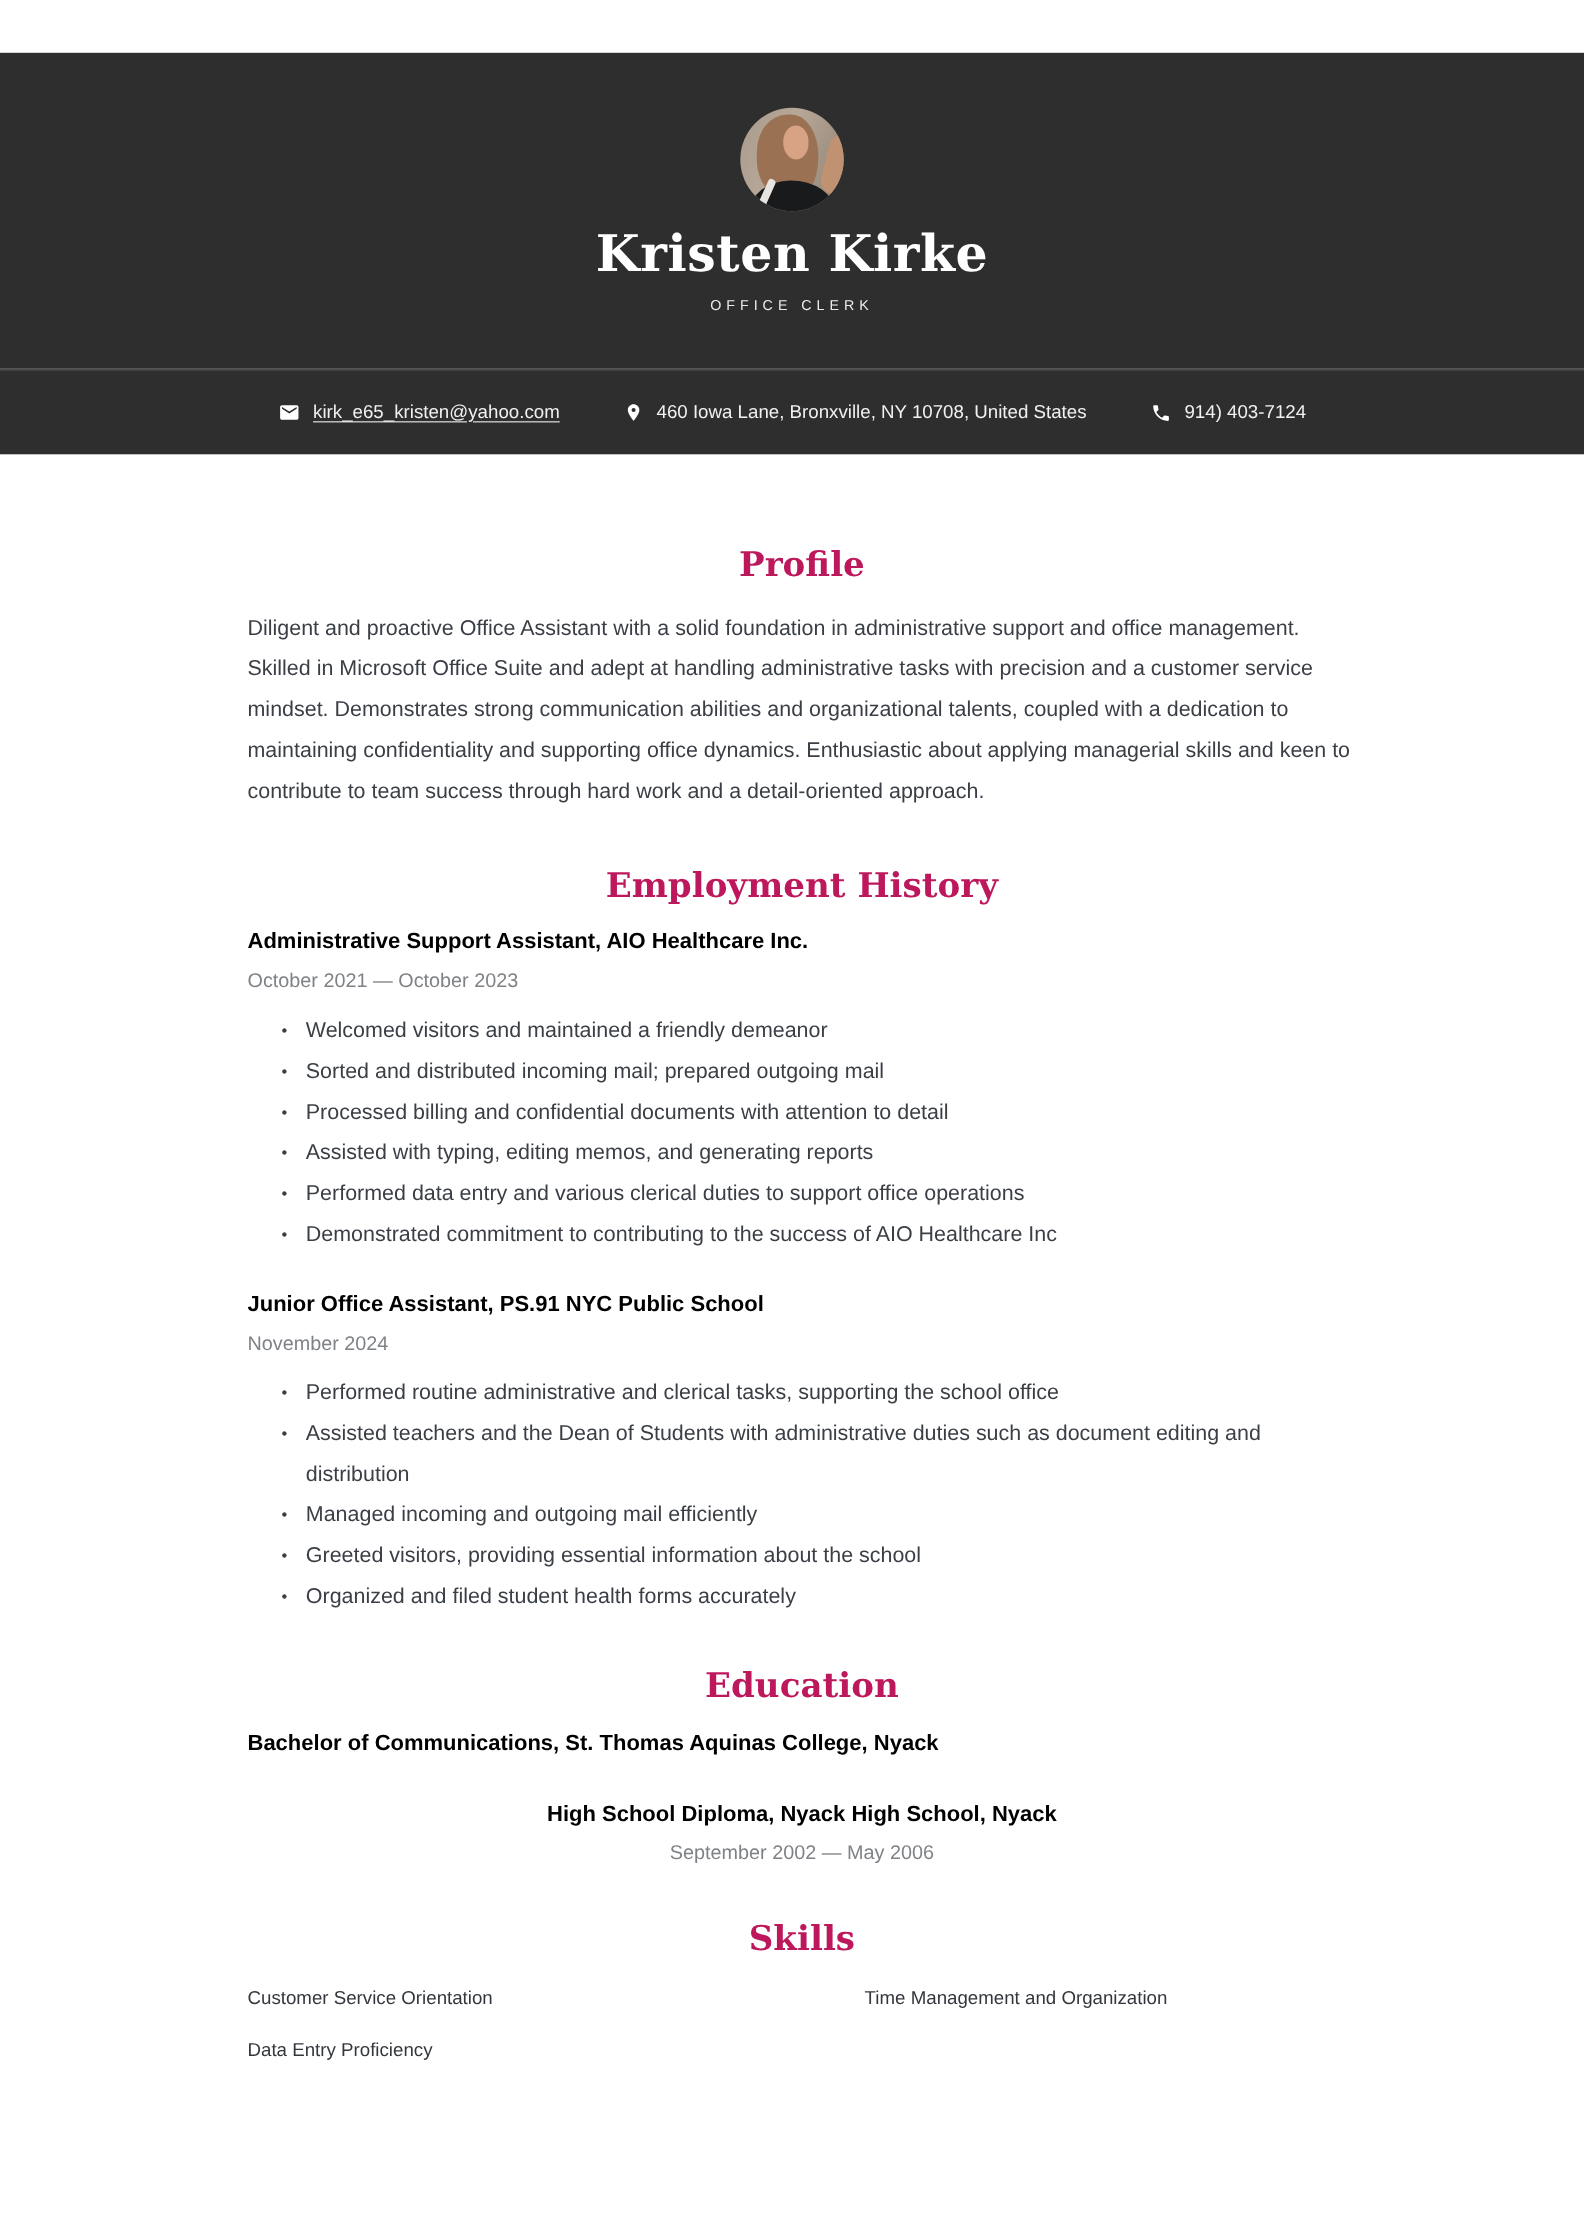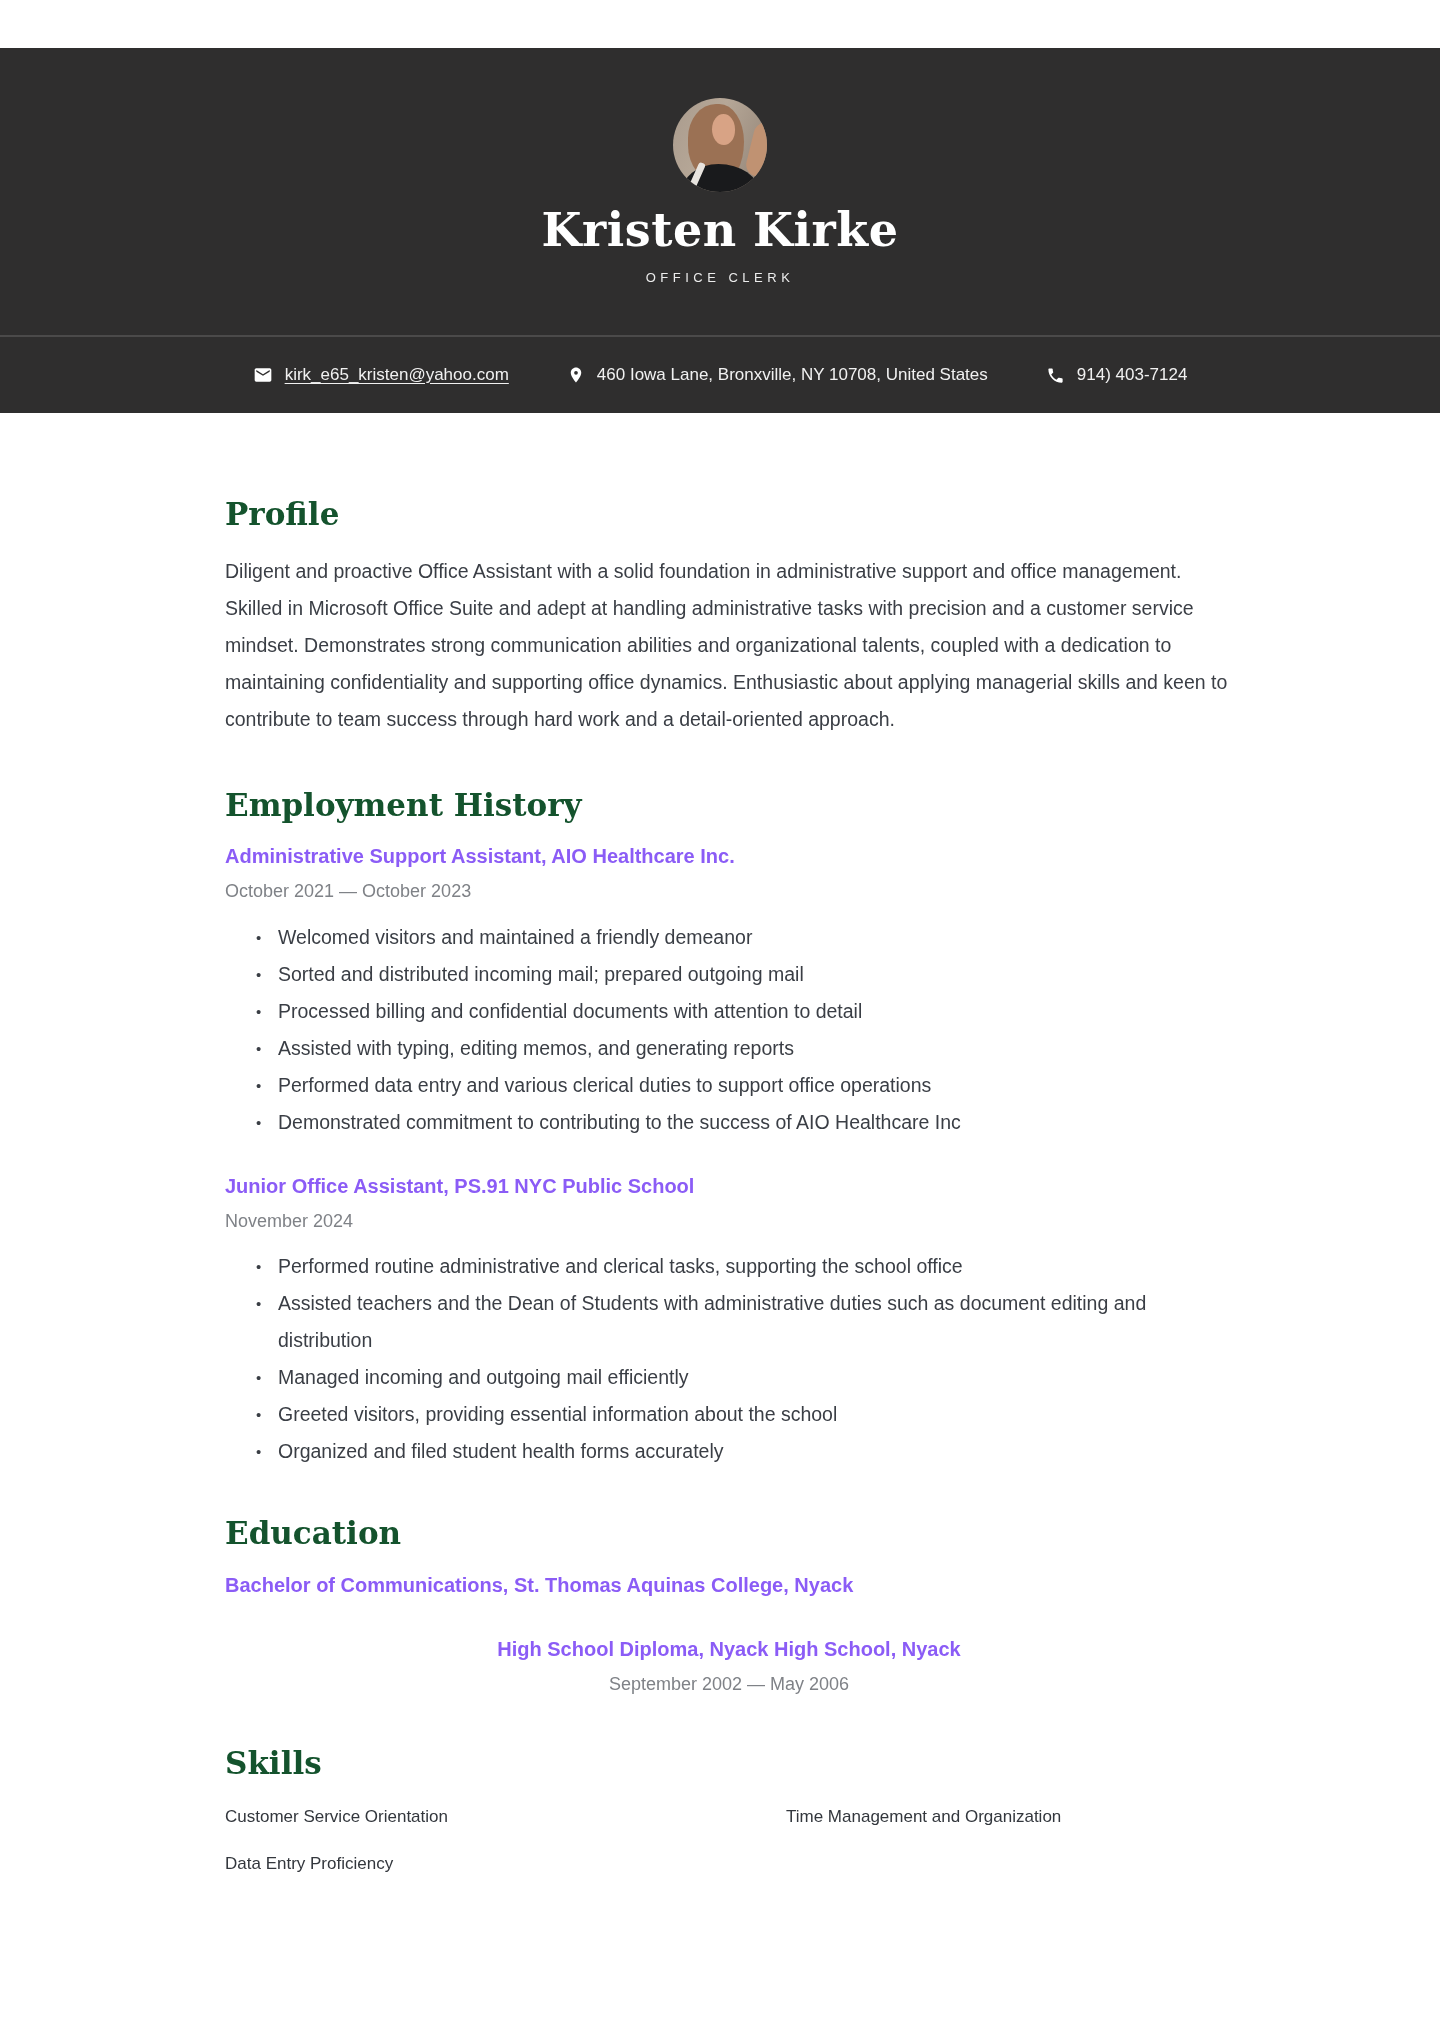--- a/index.html
+++ b/index.html
@@ -79,34 +79,34 @@
 
   
   .content {
     width: 1008px;
     margin-left: 225px;
     padding-top: 84px;
   }
   .section-heading {
     font-family: "DejaVu Serif", serif;
     font-weight: bold; font-size: 31px; line-height: 1.15;
-    color: #14532d; margin: 0 0 20px;
+    color: #be185d; margin: 0 0 20px; text-align: center;
   }
   .sec-employment .section-heading { margin-top: 50px; }
   .sec-education  .section-heading { margin-top: 46px; }
   .sec-skills     .section-heading { margin-top: 50px; }
 
   .profile-text {
     margin: 0;
     font-size: 19.5px; line-height: 37px; color: #3a3e45;
   }
 
   .entry-title {
     margin: 0 0 11px;
-    font-size: 20px; font-weight: bold; color: #8b5cf6; line-height: 1.3;
+    font-size: 20px; font-weight: bold; color: #000000; line-height: 1.3;
   }
   .entry-dates {
     font-size: 18px; color: #7f8287; line-height: 1.3;
   }
   .bullet-list { margin: 15px 0 0; padding: 0; list-style: none; }
   .bullet-item {
     position: relative; padding-left: 53px;
     font-size: 19.5px; line-height: 37px; color: #3a3e45;
   }
   .bullet-item::before {

